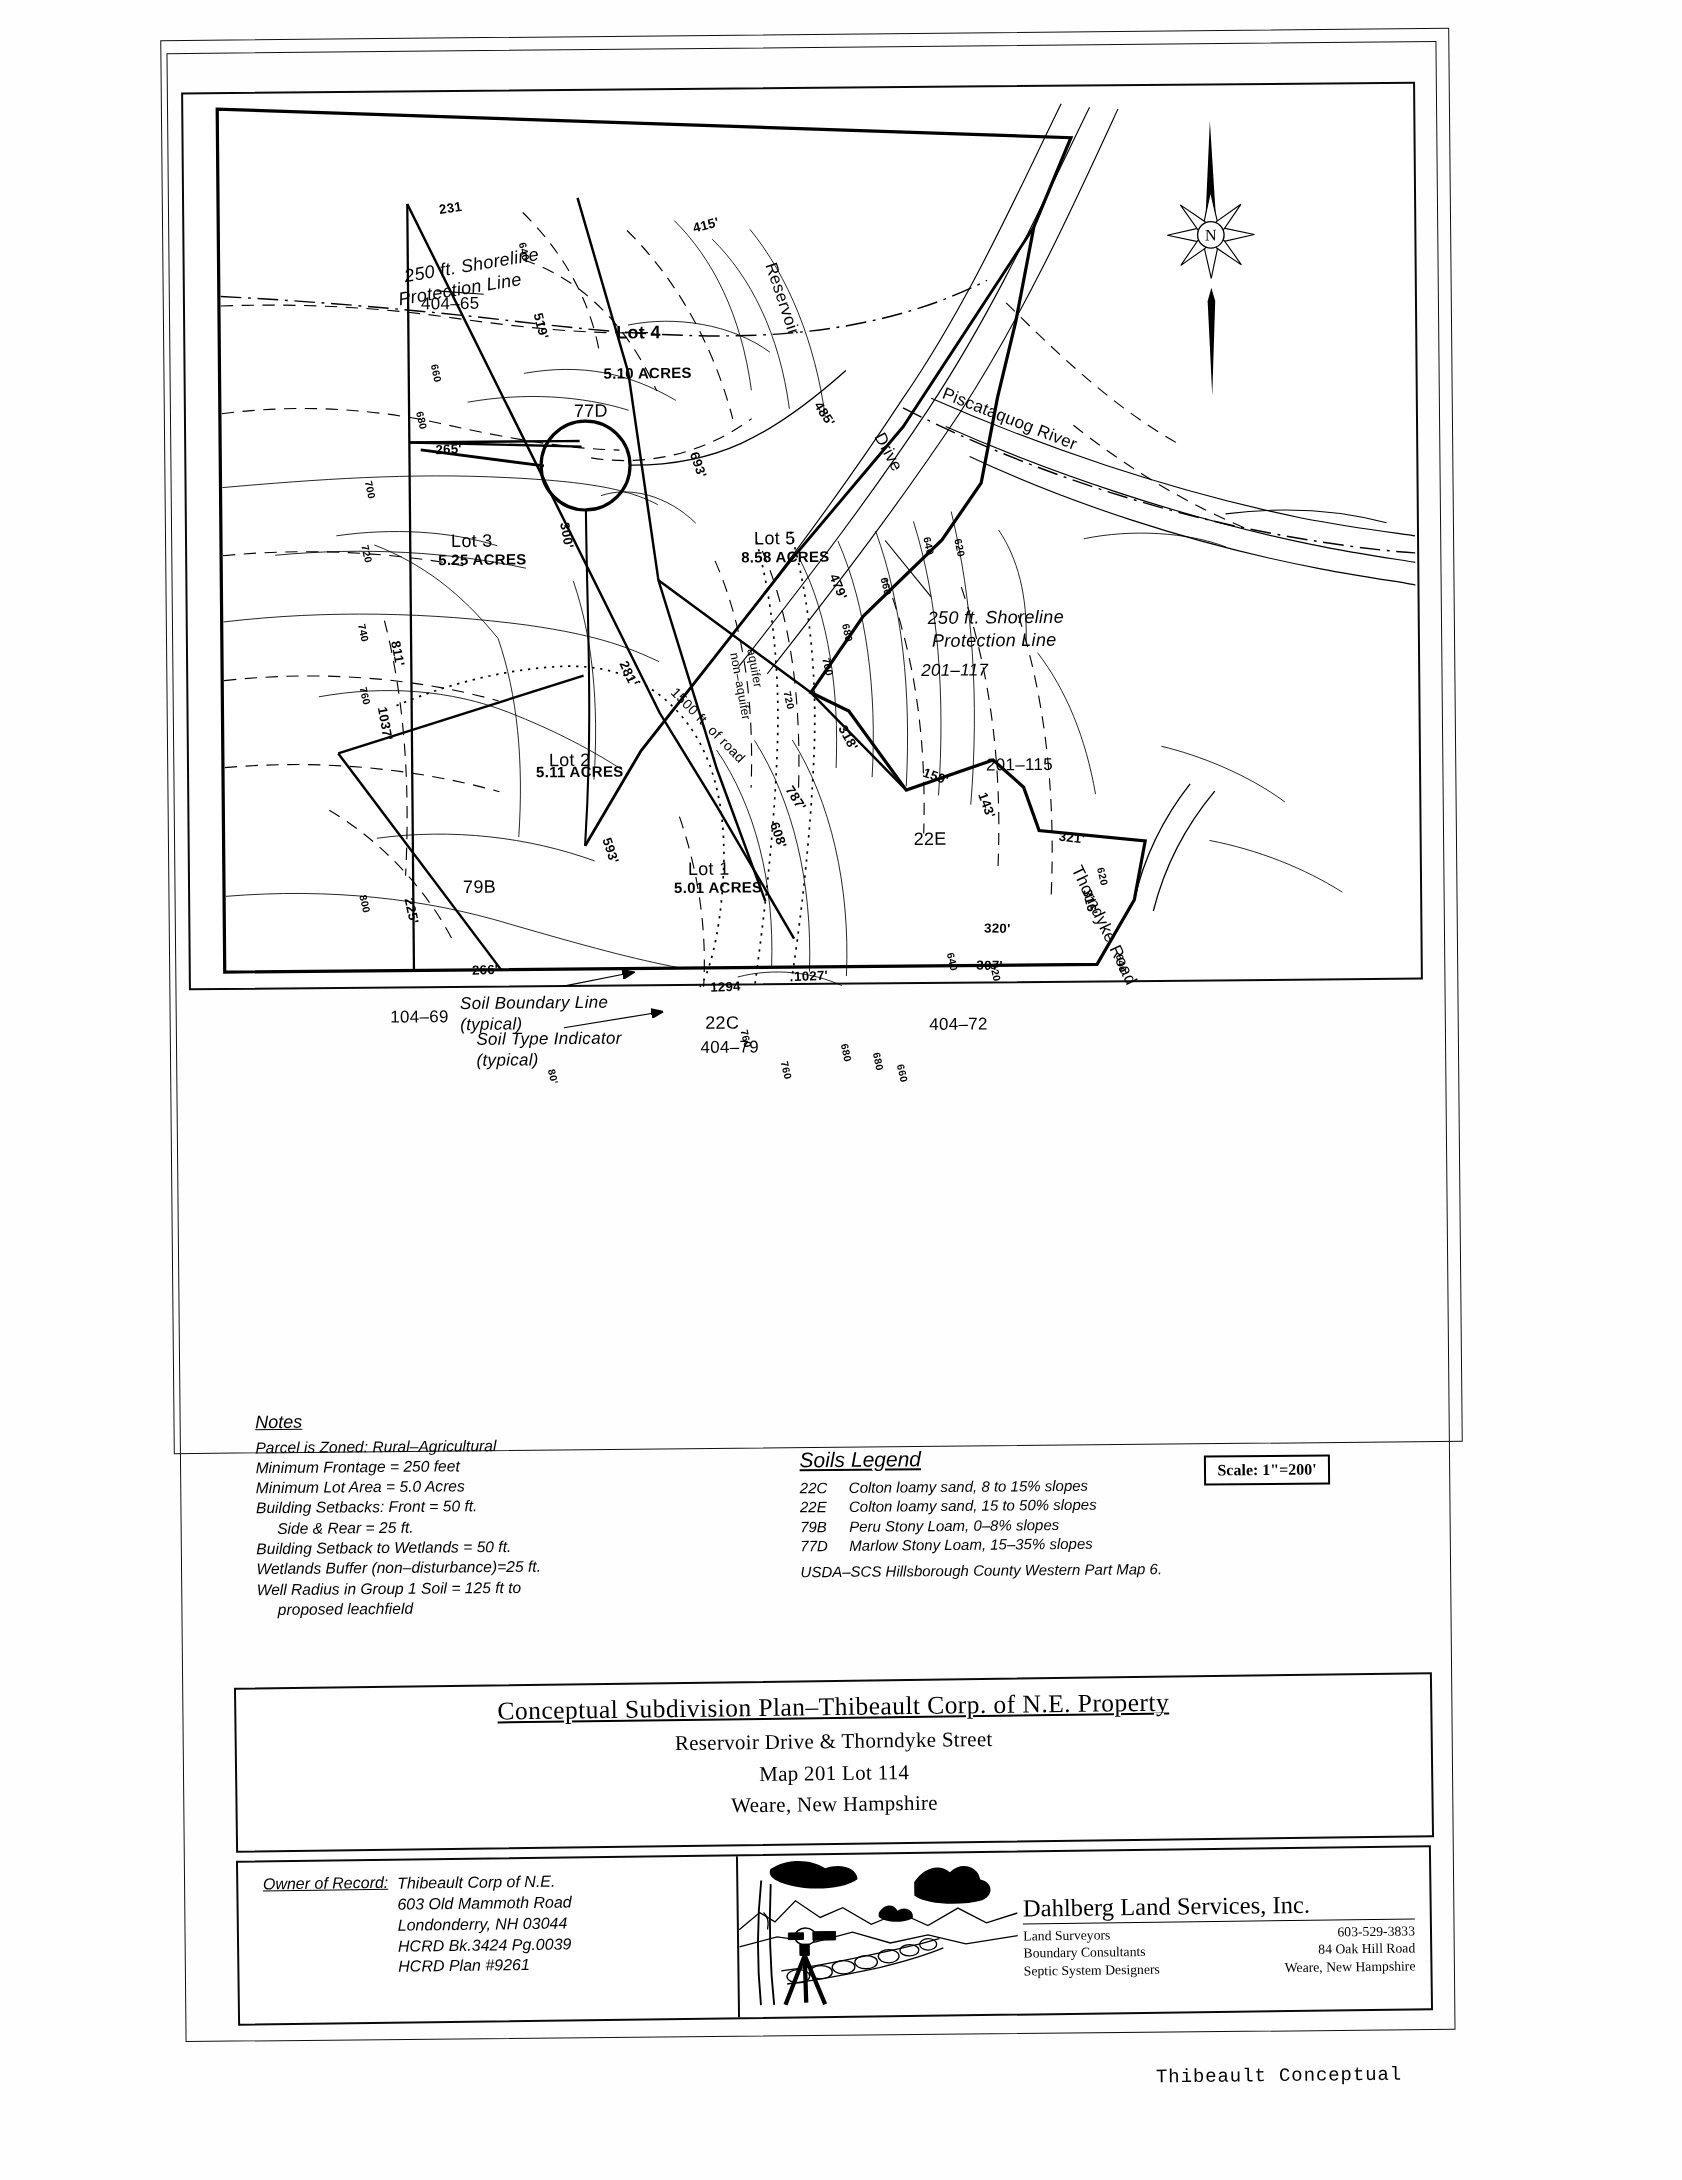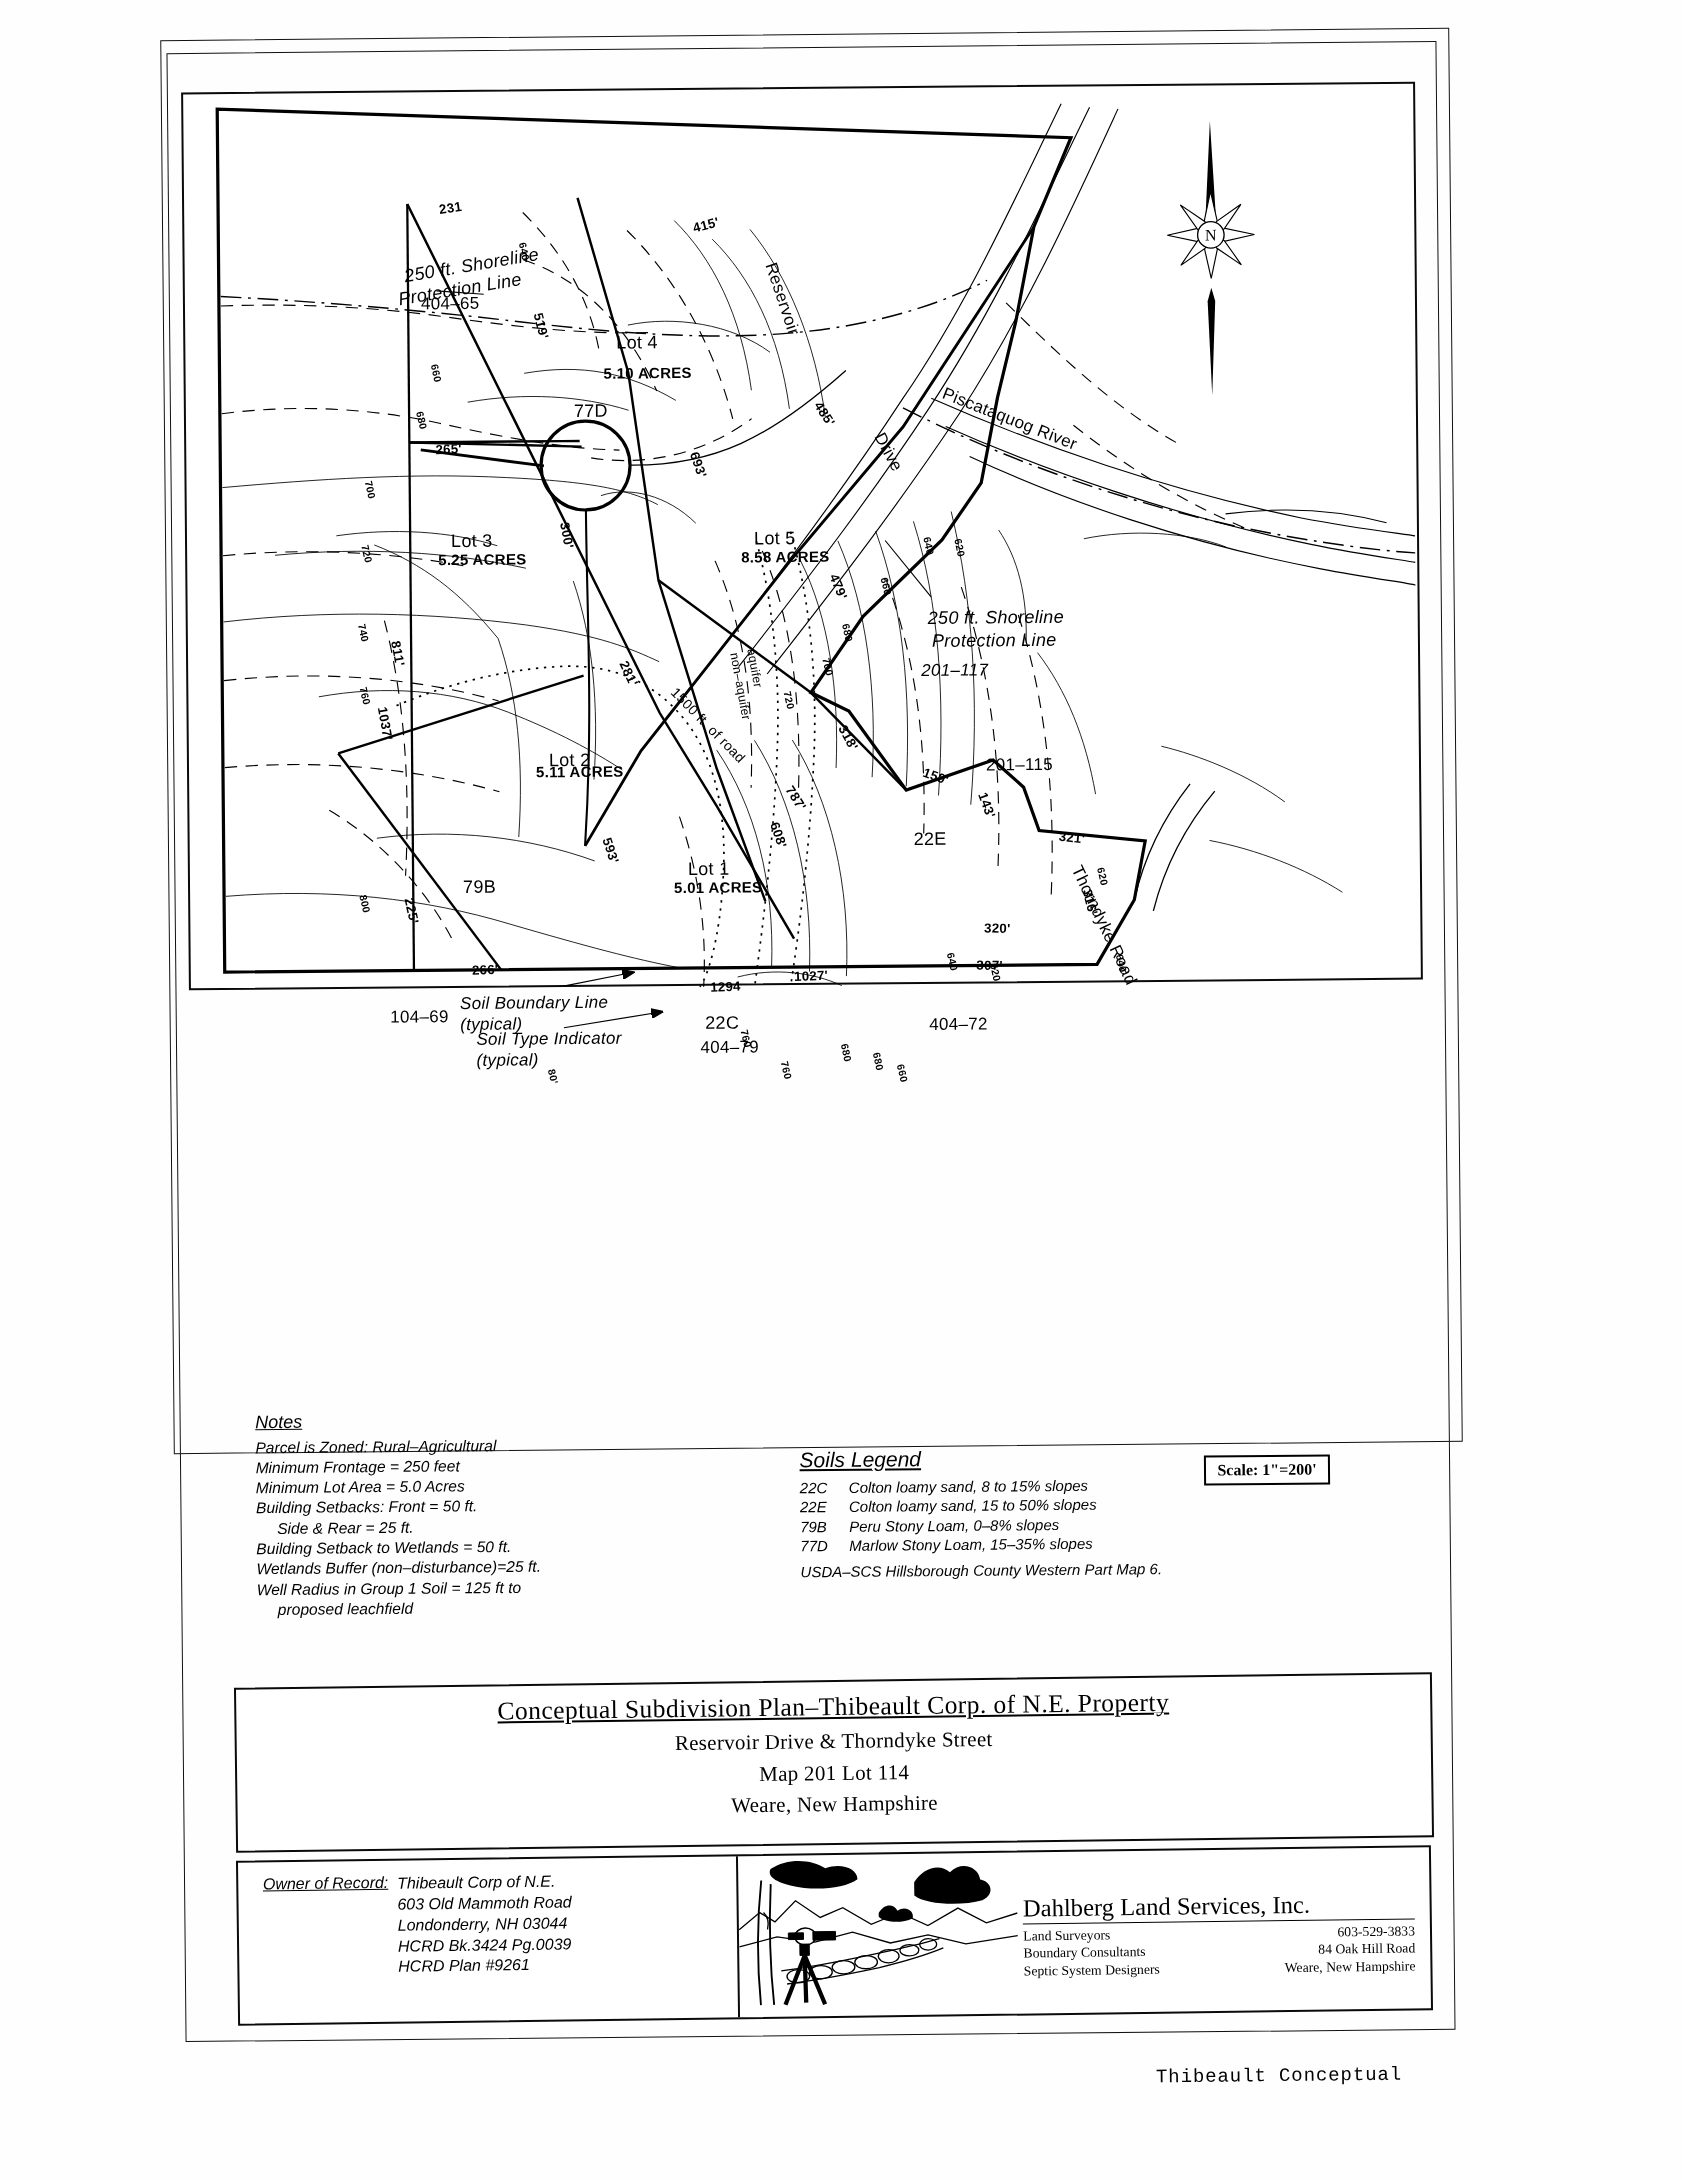--- a/index.html
+++ b/index.html
@@ -215,21 +215,21 @@
         </marker>
       </defs>
 
       <path d="M788 540 L740 480" stroke="#000" stroke-width="1.2" fill="none"></path>
       <path d="M318 216 L268 212" stroke="#000" stroke-width="1.2" fill="none"></path>
     </g>
   </svg>
 
   <div id="map-text" style="position:absolute;left:185px;top:87px;width:1230px;height:899px;
        transform:rotate(-0.5deg);">
-      <div class="lbl lot-name" style="left: 433px; top: 244px; transform-origin: left top;">Lot 4</div>
+      <div class="lbl lot-name" style="left: 433px; top: 234px; transform-origin: left top; font-weight: bold;">Lot 4</div>
       <div class="lbl lot-ac" style="left: 420px; top: 276px; transform-origin: left top;">5.10 ACRES</div>
       <div class="lbl lot-name" style="left: 266px; top: 441px; transform-origin: left top;">Lot 3</div>
       <div class="lbl lot-ac" style="left: 253px; top: 461px; transform-origin: left top;">5.25 ACRES</div>
       <div class="lbl lot-name" style="left: 569px; top: 441px; transform-origin: left top;">Lot 5</div>
       <div class="lbl lot-ac" style="left: 556px; top: 461px; transform-origin: left top;">8.58 ACRES</div>
       <div class="lbl lot-name" style="left: 362px; top: 654px; transform-origin: left top; margin-top: 7px;">Lot 2</div>
       <div class="lbl lot-ac" style="left: 349px; top: 674px; transform-origin: left top;">5.11 ACRES</div>
       <div class="lbl lot-name" style="left: 500px; top: 771px; transform-origin: left top;">Lot 1</div>
       <div class="lbl lot-ac" style="left: 486px; top: 791px; transform-origin: left top;">5.01 ACRES</div>
       <div class="lbl soil" style="left: 390px; top: 312px; transform-origin: left top;">77D</div>

